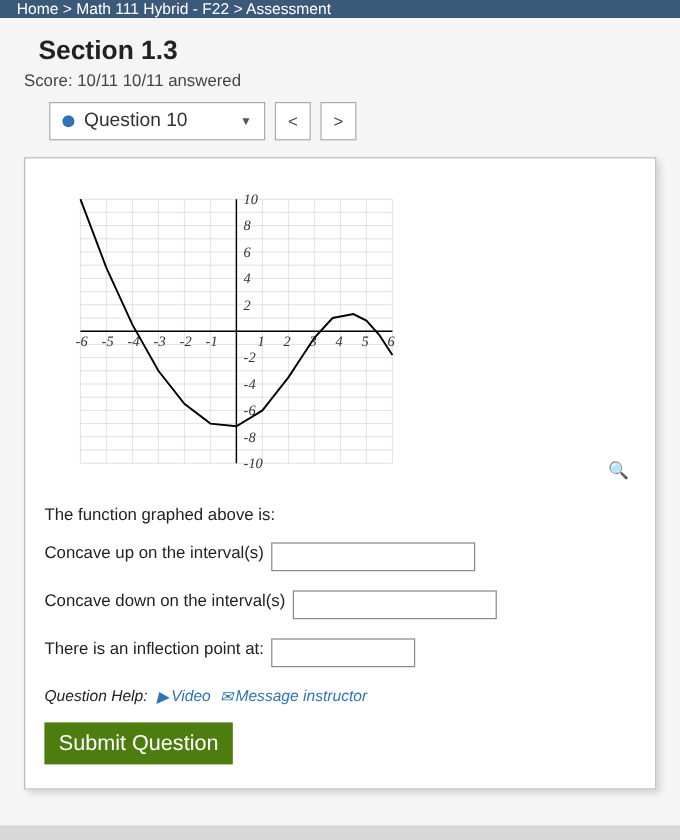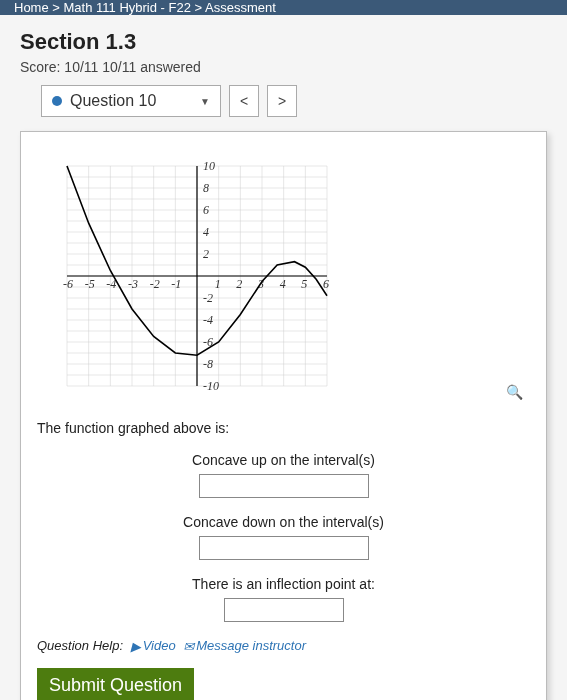--- a/index.html
+++ b/index.html
@@ -1,31 +1,31 @@
 <!DOCTYPE html>
 <html><head>
   <meta charset="utf-8">
   <style>
     * { box-sizing: border-box; margin: 0; padding: 0; }
     body { font-family: Arial, sans-serif; width: 567px; background: #d8d8d8; color: #333; }
     .header-bar { background: #3b5978; color: #fff; padding: 0 14px; font-size: 13px; }
     .header-bar a { color: #fff; text-decoration: none; }
     .content { background: #f5f5f5; padding: 14px 20px 30px 20px; min-height: 660px; }
-    .section-title { font-size: 22px; font-weight: bold; color: #222; margin-bottom: 4px; }
+    .section-title { font-size: 22px; font-weight: bold; color: #222; margin-bottom: 4px; margin-left: 12px; }
     .score-line { font-size: 14px; color: #444; margin-bottom: 10px; }
     .score-line .answered { }
     .qrow { display: flex; gap: 8px; align-items: stretch; margin-bottom: 14px; padding-left: 21px; }
     .qsel { border: 1px solid #aaa; background: #fff; padding: 6px 10px; display: flex; align-items: center; gap: 8px; min-width: 180px; position: relative; }
     .dot { width: 10px; height: 10px; border-radius: 50%; background: #2e74b5; display: inline-block; }
     .qsel .caret { margin-left: auto; font-size: 10px; color: #555; }
     .navbtn { border: 1px solid #aaa; background: #fff; width: 30px; display: flex; align-items: center; justify-content: center; font-size: 14px; color: #444; cursor: pointer; }
     .qbody { border: 1px solid #bbb; background: #fff; padding: 14px 16px 20px 16px; box-shadow: 3px 3px 6px rgba(0,0,0,0.15); }
     .graph-wrap { display: flex; justify-content: flex-start; margin-bottom: 14px; margin-left: 10px; }
     .prompt-line { font-size: 14px; margin: 14px 0; color: #222; }
-    .field-line { font-size: 14px; margin: 16px 0; color: #222; display: flex; align-items: center; flex-wrap: wrap; gap: 6px; flex-direction: column; }
+    .field-line { font-size: 14px; margin: 16px 0; color: #222; display: flex; flex-wrap: wrap; gap: 6px; }
     .txtinput { border: 1px solid #888; height: 24px; padding: 2px 4px; font-size: 13px; }
     .txtinput.w1 { width: 170px; }
     .txtinput.w2 { width: 170px; }
     .txtinput.w3 { width: 120px; }
     .help-line { font-size: 13px; margin-top: 14px; color: #222; font-style: italic; }
     .help-link { color: #2e74b5; text-decoration: none; cursor: pointer; margin-left: 4px; }
     .ico { display: inline-block; vertical-align: middle; margin-right: 2px; }
     .submit-btn { background: #4d7c0f; color: #fff; border: none; padding: 7px 12px; font-size: 18px; margin-top: 14px; cursor: pointer; }
     .mag { position: absolute; right: 6px; bottom: 6px; font-size: 14px; color: #777; }
     svg text { font-family: 'Times New Roman', serif; font-style: italic; font-size: 12px; fill: #333; }

